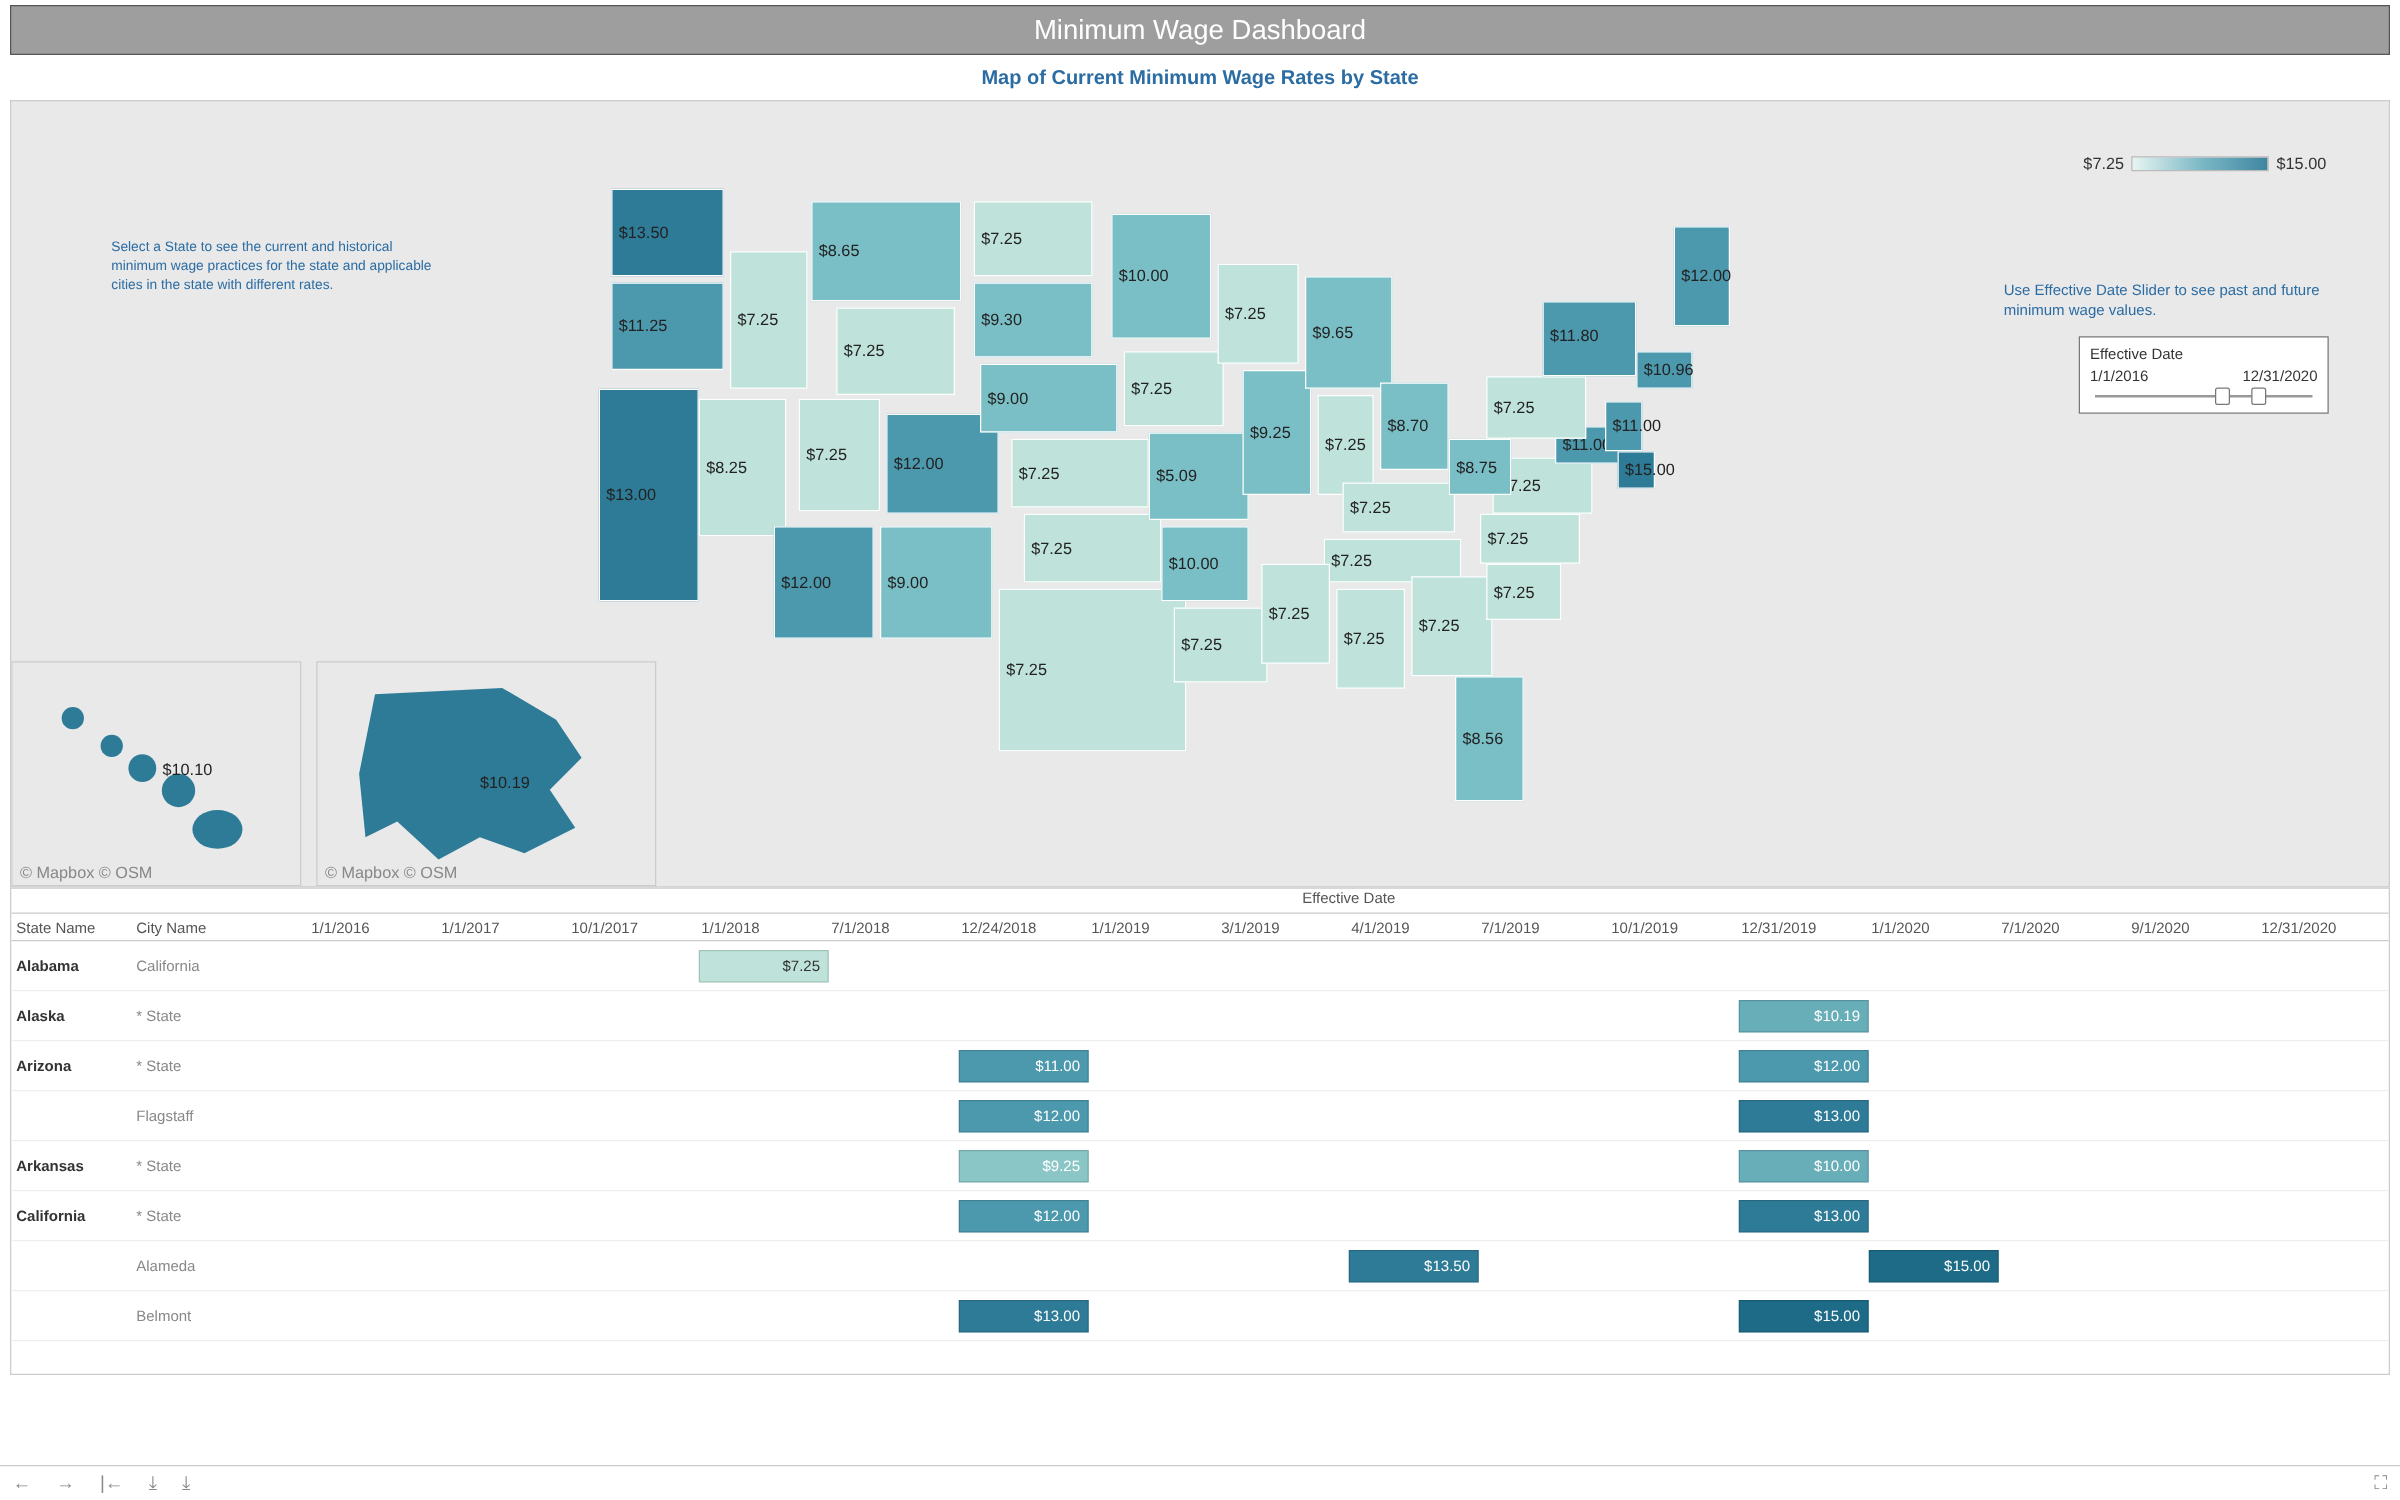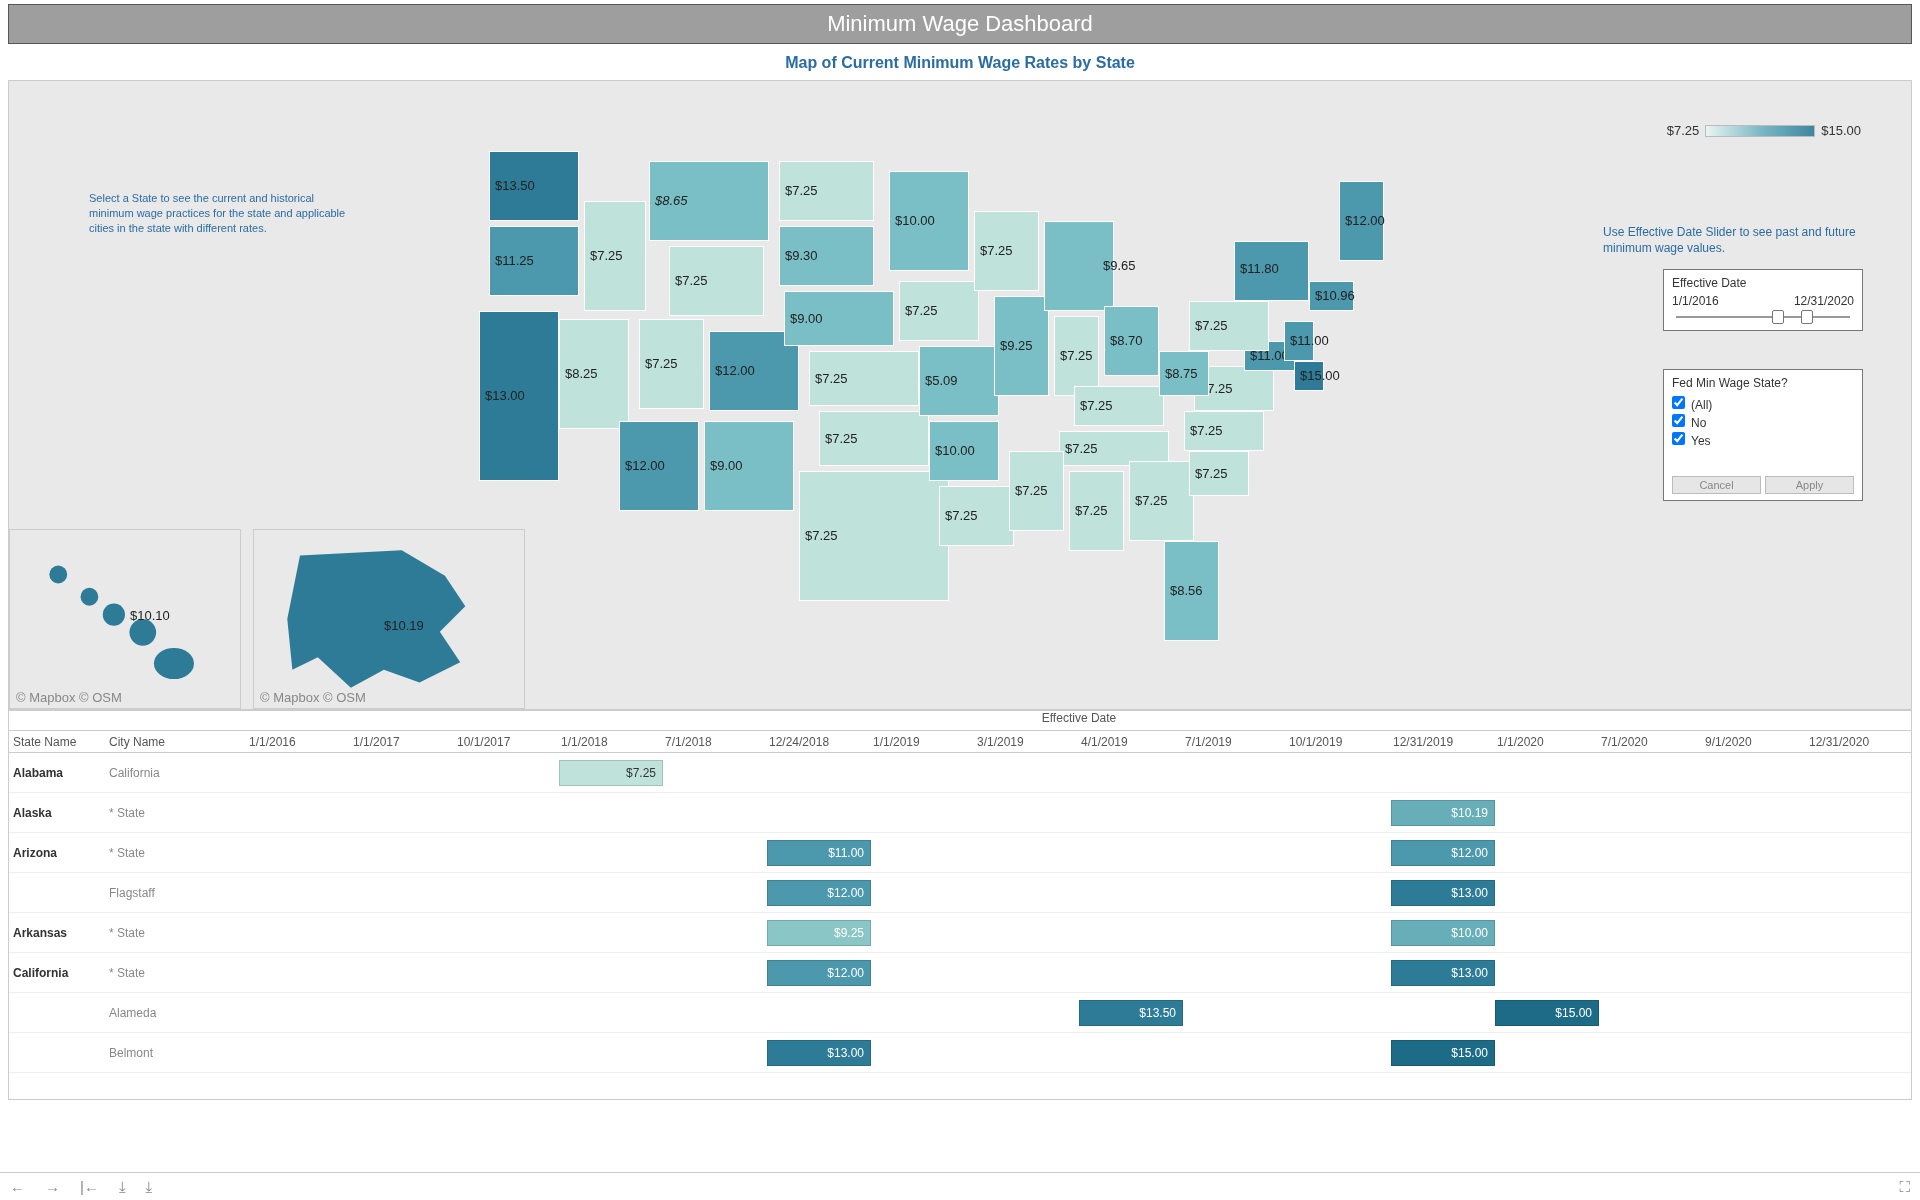--- a/index.html
+++ b/index.html
@@ -73,48 +73,38 @@
     <div class="range">
       <span>1/1/2016</span>
       <span>12/31/2020</span>
     </div>
     <div class="slider-track">
       <div class="slider-handle" style="left:55%;"></div>
       <div class="slider-handle" style="left:72%;"></div>
     </div>
   </div>
 
-  <div class="filter-box">
-    <div class="head">Fed Min Wage State?</div>
-    <label><input type="checkbox" checked="" style=""><span>(All)</span></label>
-    <label><input type="checkbox" checked="" style=""><span>No</span></label>
-    <label><input type="checkbox" checked="" style=""><span>Yes</span></label>
-    <div class="filter-btns">
-      <button>Cancel</button>
-      <button>Apply</button>
-    </div>
-  </div>
 
   <div id="states-layer">
       <div class="s sD" style="left: 480px; top: 70px; width: 90px; height: 70px;"></div>
       <div class="state-lbl" style="left: 486px; top: 97px;">$13.50</div>
       <div class="s sC" style="left: 480px; top: 145px; width: 90px; height: 70px;"></div>
       <div class="state-lbl" style="left: 486px; top: 172px;">$11.25</div>
       <div class="s sD" style="left: 470px; top: 230px; width: 80px; height: 170px;"></div>
       <div class="state-lbl" style="left: 476px; top: 307px;">$13.00</div>
       <div class="s sA" style="left: 575px; top: 120px; width: 62px; height: 110px;"></div>
       <div class="state-lbl" style="left: 581px; top: 167px;">$7.25</div>
       <div class="s sA" style="left: 550px; top: 238px; width: 70px; height: 110px;"></div>
       <div class="state-lbl" style="left: 556px; top: 285px;">$8.25</div>
       <div class="s sA" style="left: 630px; top: 238px; width: 65px; height: 90px;"></div>
       <div class="state-lbl" style="left: 636px; top: 275px;">$7.25</div>
       <div class="s sC" style="left: 610px; top: 340px; width: 80px; height: 90px;"></div>
       <div class="state-lbl" style="left: 616px; top: 377px;">$12.00</div>
       <div class="s sB" style="left: 640px; top: 80px; width: 120px; height: 80px;"></div>
-      <div class="state-lbl" style="left: 646px; top: 112px; font-style: italic;">$8.65</div>
+      <div class="state-lbl" style="left: 646px; top: 112px;">$8.65</div>
       <div class="s sA" style="left: 660px; top: 165px; width: 95px; height: 70px;"></div>
       <div class="state-lbl" style="left: 666px; top: 192px;">$7.25</div>
       <div class="s sC" style="left: 700px; top: 250px; width: 90px; height: 80px;"></div>
       <div class="state-lbl" style="left: 706px; top: 282px;">$12.00</div>
       <div class="s sB" style="left: 695px; top: 340px; width: 90px; height: 90px;"></div>
       <div class="state-lbl" style="left: 701px; top: 377px;">$9.00</div>
       <div class="s sA" style="left: 770px; top: 80px; width: 95px; height: 60px;"></div>
       <div class="state-lbl" style="left: 776px; top: 102px;">$7.25</div>
       <div class="s sB" style="left: 770px; top: 145px; width: 95px; height: 60px;"></div>
       <div class="state-lbl" style="left: 776px; top: 167px;">$9.30</div>
@@ -134,21 +124,21 @@
       <div class="state-lbl" style="left: 916px; top: 292px;">$5.09</div>
       <div class="s sB" style="left: 920px; top: 340px; width: 70px; height: 60px;"></div>
       <div class="state-lbl" style="left: 926px; top: 362px;">$10.00</div>
       <div class="s sA" style="left: 930px; top: 405px; width: 75px; height: 60px;"></div>
       <div class="state-lbl" style="left: 936px; top: 427px;">$7.25</div>
       <div class="s sA" style="left: 965px; top: 130px; width: 65px; height: 80px;"></div>
       <div class="state-lbl" style="left: 971px; top: 162px;">$7.25</div>
       <div class="s sB" style="left: 985px; top: 215px; width: 55px; height: 100px;"></div>
       <div class="state-lbl" style="left: 991px; top: 257px;">$9.25</div>
       <div class="s sB" style="left: 1035px; top: 140px; width: 70px; height: 90px;"></div>
-      <div class="state-lbl" style="left: 1094px; top: 177px;">$9.65</div>
+      <div class="state-lbl" style="left: 1041px; top: 177px;">$9.65</div>
       <div class="s sA" style="left: 1045px; top: 235px; width: 45px; height: 80px;"></div>
       <div class="state-lbl" style="left: 1051px; top: 267px;">$7.25</div>
       <div class="s sB" style="left: 1095px; top: 225px; width: 55px; height: 70px;"></div>
       <div class="state-lbl" style="left: 1101px; top: 252px;">$8.70</div>
       <div class="s sA" style="left: 1065px; top: 305px; width: 90px; height: 40px;"></div>
       <div class="state-lbl" style="left: 1071px; top: 317px;">$7.25</div>
       <div class="s sA" style="left: 1050px; top: 350px; width: 110px; height: 35px;"></div>
       <div class="state-lbl" style="left: 1056px; top: 359.5px;">$7.25</div>
       <div class="s sA" style="left: 1000px; top: 370px; width: 55px; height: 80px;"></div>
       <div class="state-lbl" style="left: 1006px; top: 402px;">$7.25</div>

